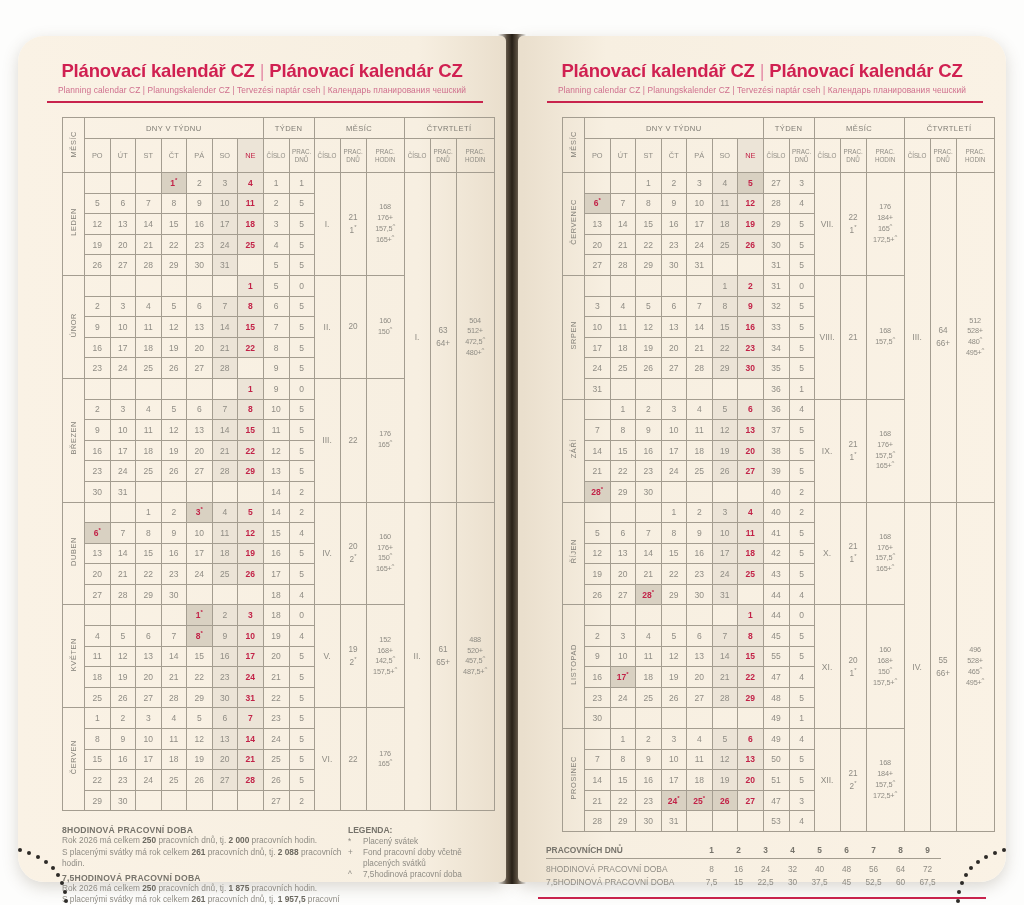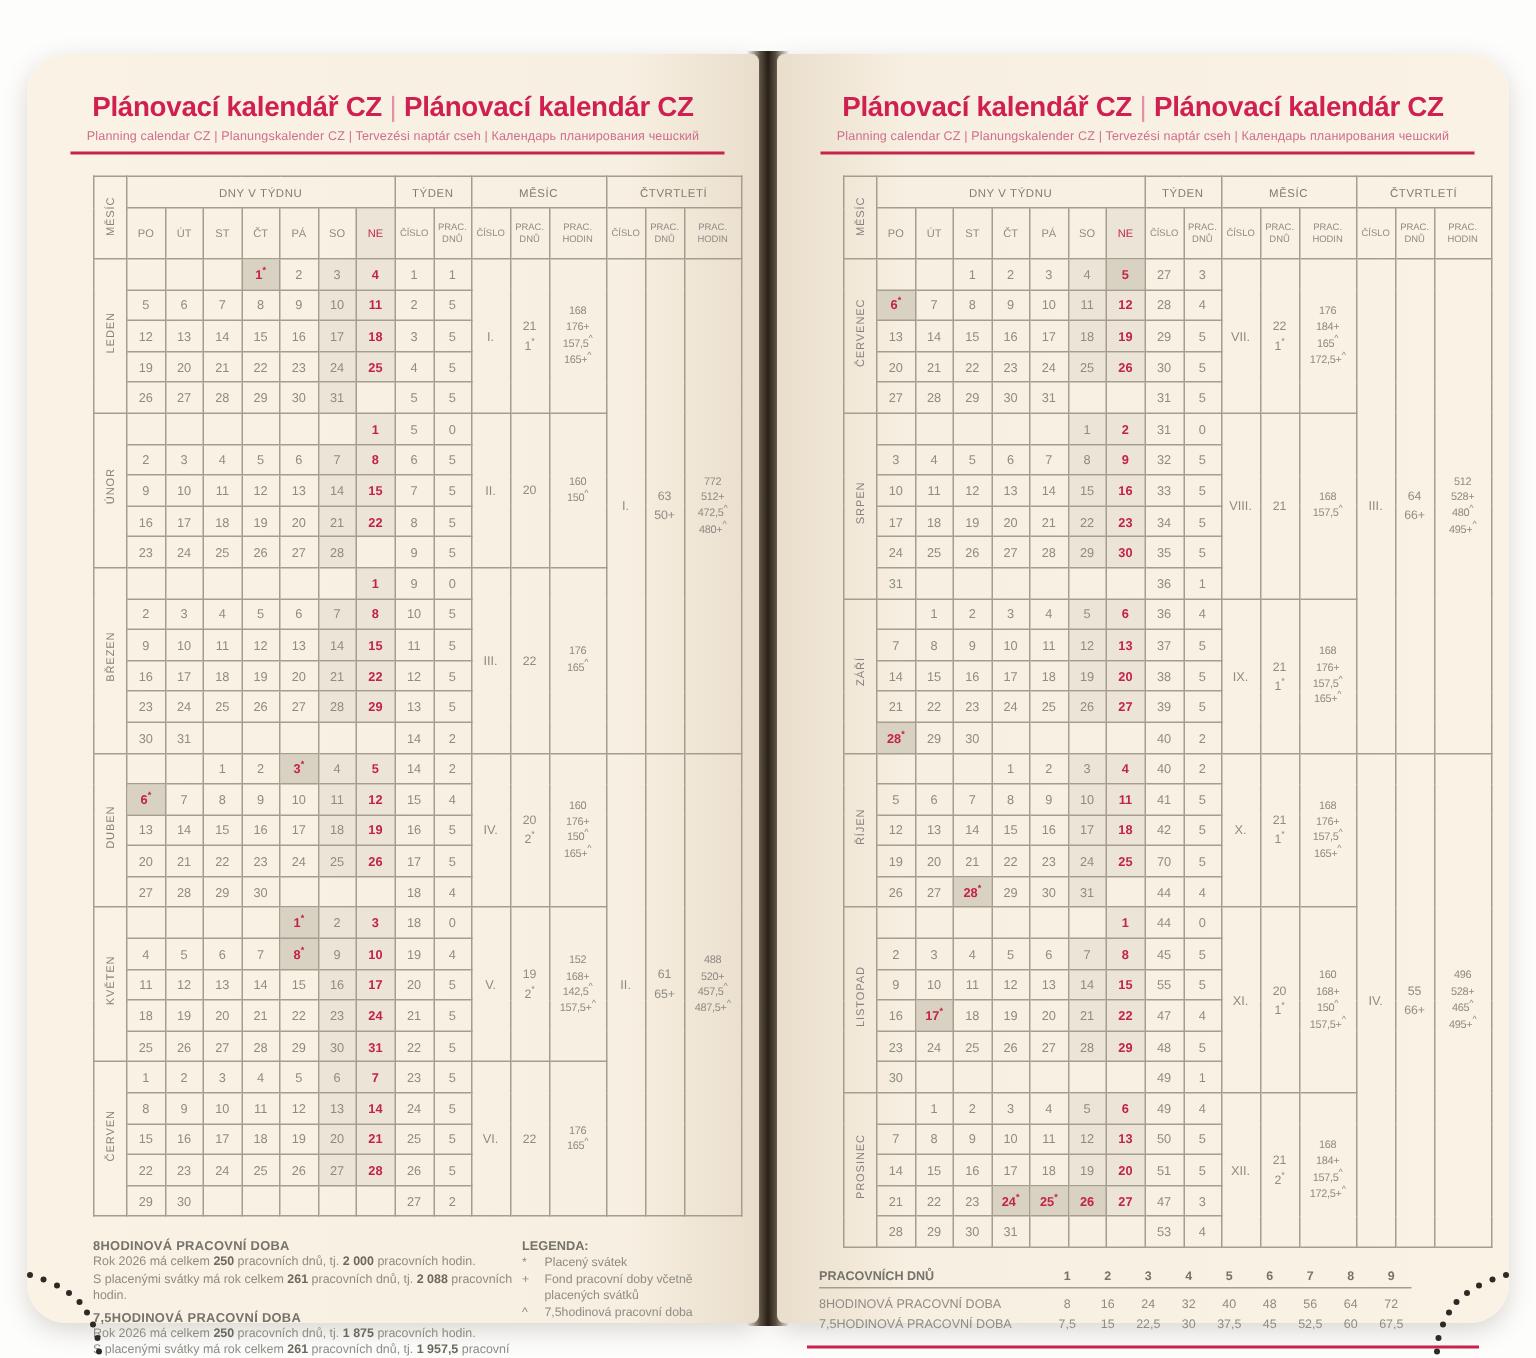--- a/index.html
+++ b/index.html
@@ -143,24 +143,24 @@
             </td>
             <td class="mhod" rowspan="5">
               <div>168</div>
               <div>176+</div>
               <div>157,5<sup>^</sup></div>
               <div>165+<sup>^</sup></div>
             </td>
             <td class="qroman" rowspan="16">I.</td>
             <td class="qdnu" rowspan="16">
               <div>63</div>
-              <div>50+</div>
+              <div>64+</div>
             </td>
             <td class="qhod" rowspan="16">
-              <div>772</div>
+              <div>504</div>
               <div>512+</div>
               <div>472,5<sup>^</sup></div>
               <div>480+<sup>^</sup></div>
             </td>
           </tr>
           <tr>
             <td class="day">5</td>
             <td class="day">6</td>
             <td class="day">7</td>
             <td class="day">8</td>
@@ -914,21 +914,21 @@
             <td class="wwd">5</td>
           </tr>
           <tr>
             <td class="day">19</td>
             <td class="day">20</td>
             <td class="day">21</td>
             <td class="day">22</td>
             <td class="day">23</td>
             <td class="day wkend">24</td>
             <td class="day wkend red">25</td>
-            <td class="wnum">70</td>
+            <td class="wnum">43</td>
             <td class="wwd">5</td>
           </tr>
           <tr>
             <td class="day">26</td>
             <td class="day">27</td>
             <td class="day hol red">28<sup>*</sup></td>
             <td class="day">29</td>
             <td class="day">30</td>
             <td class="day wkend">31</td>
             <td class="day empty"></td>

